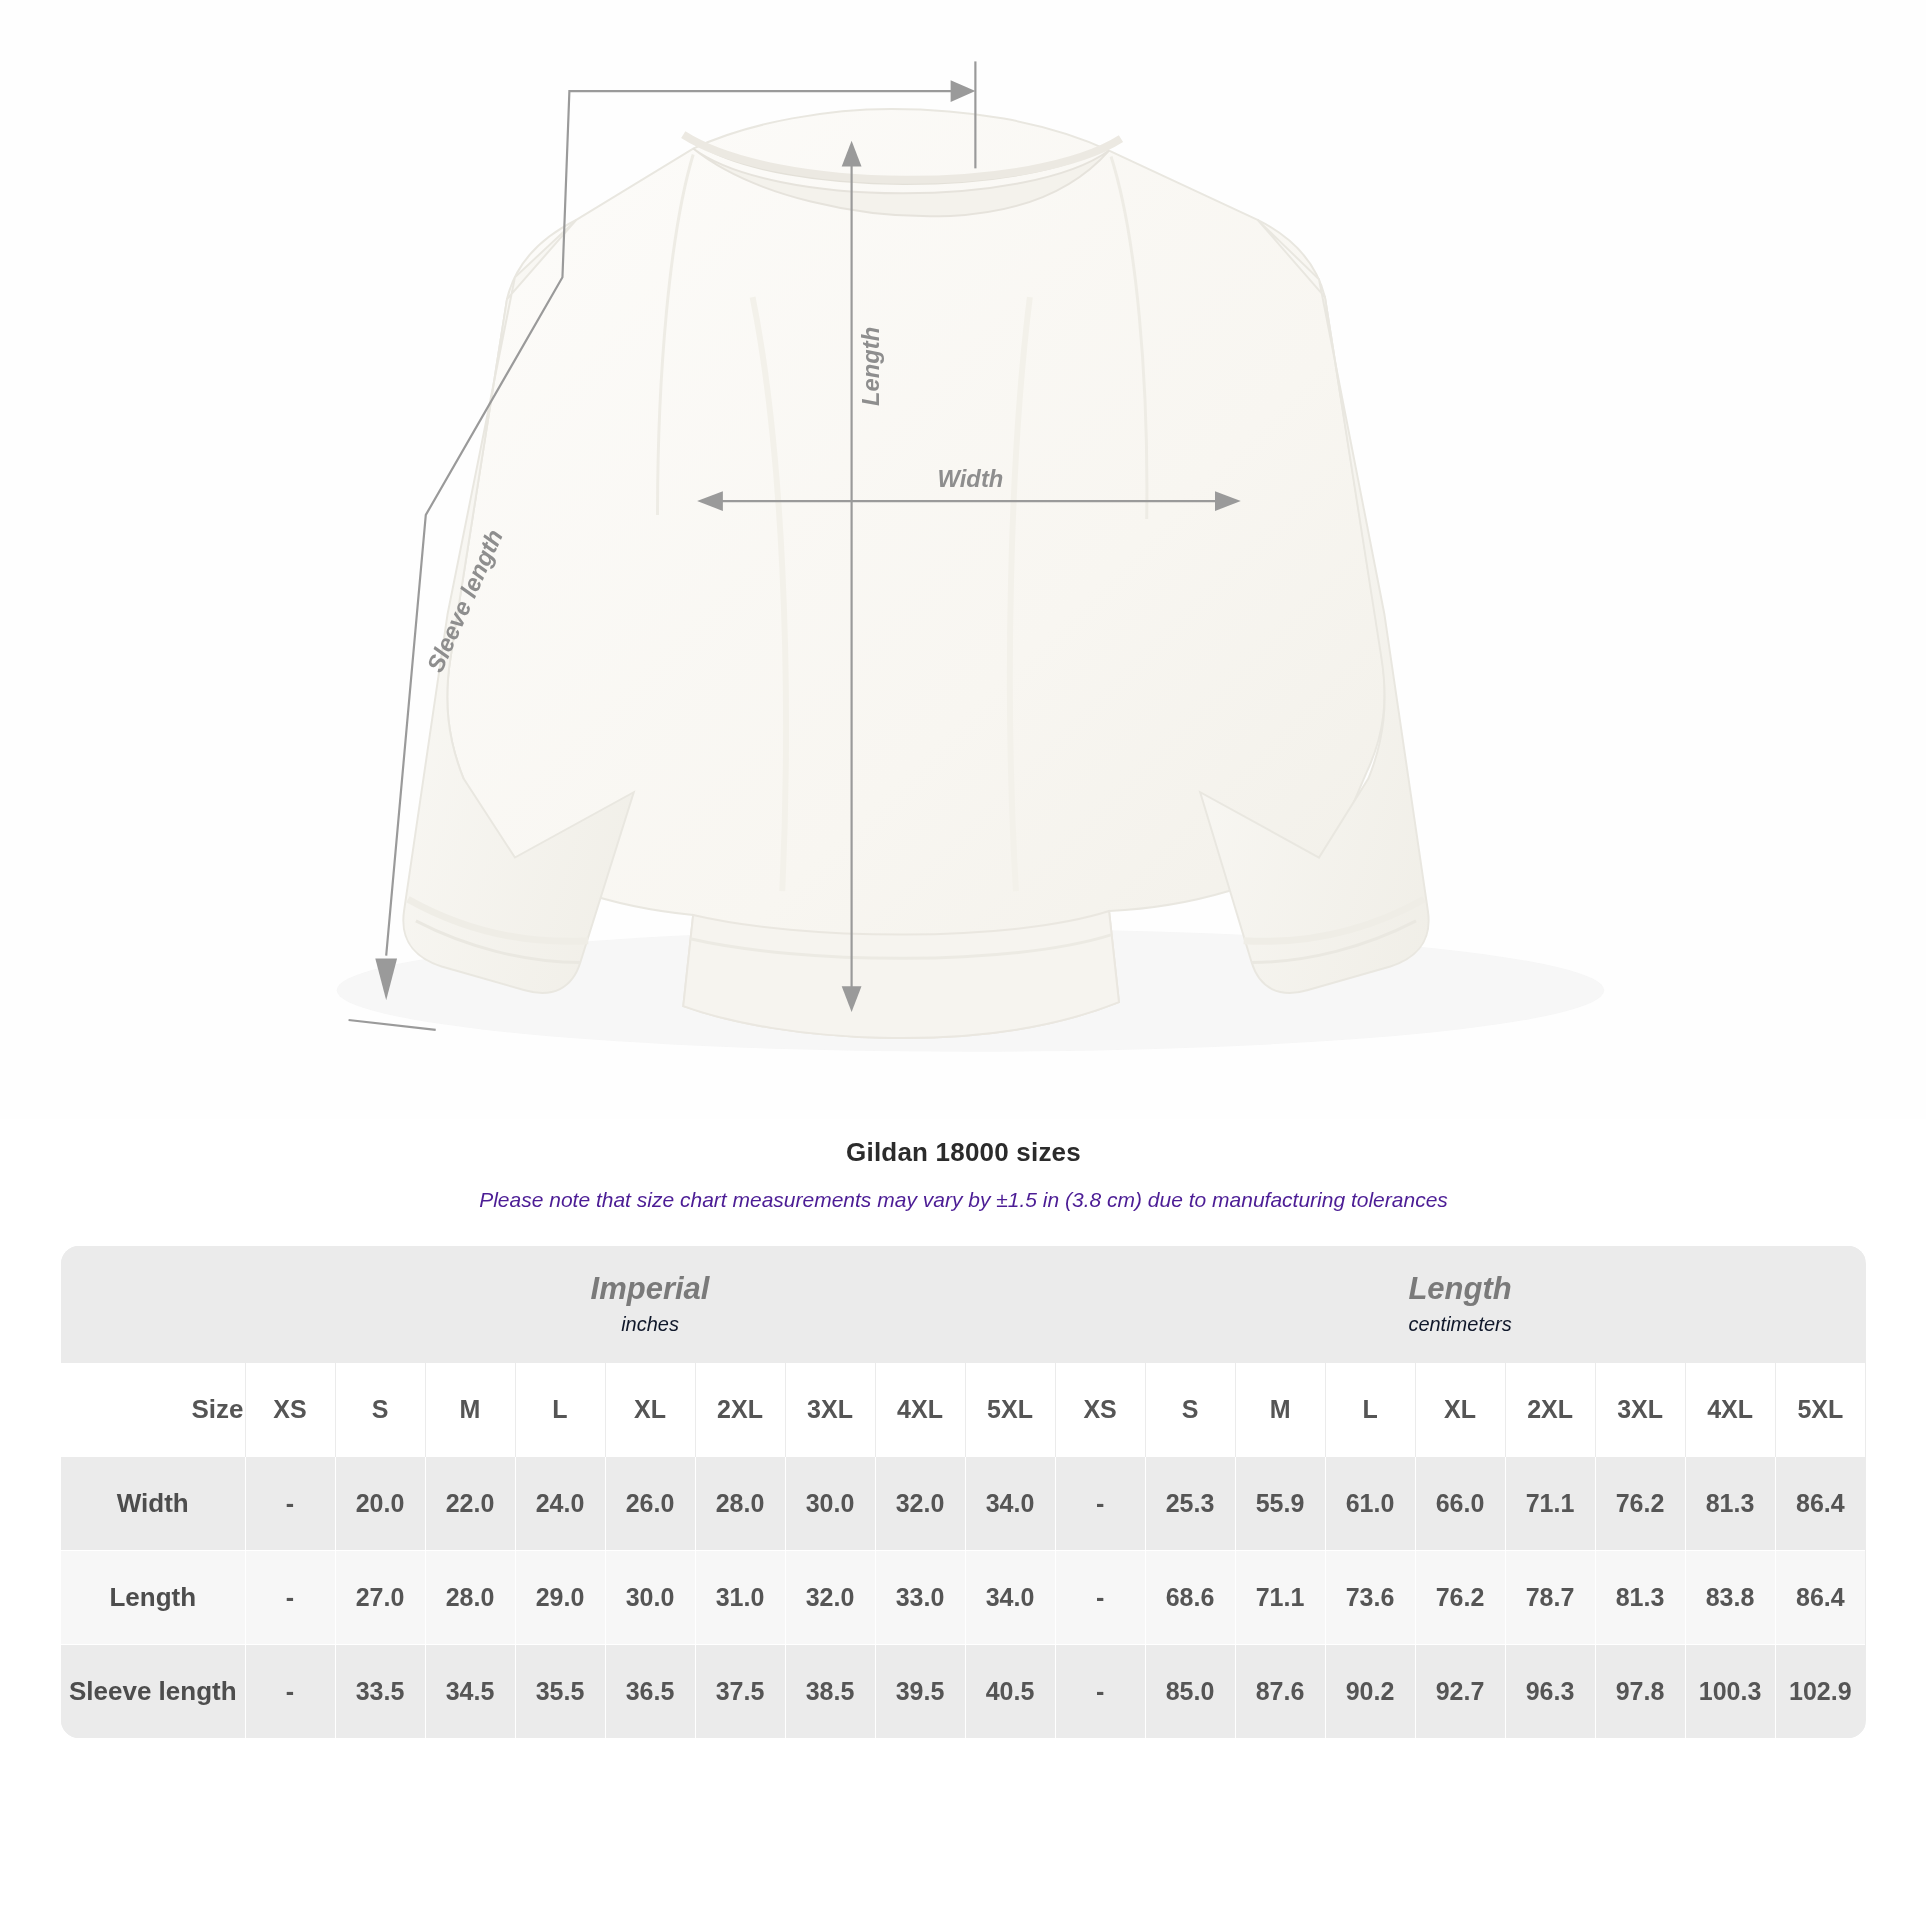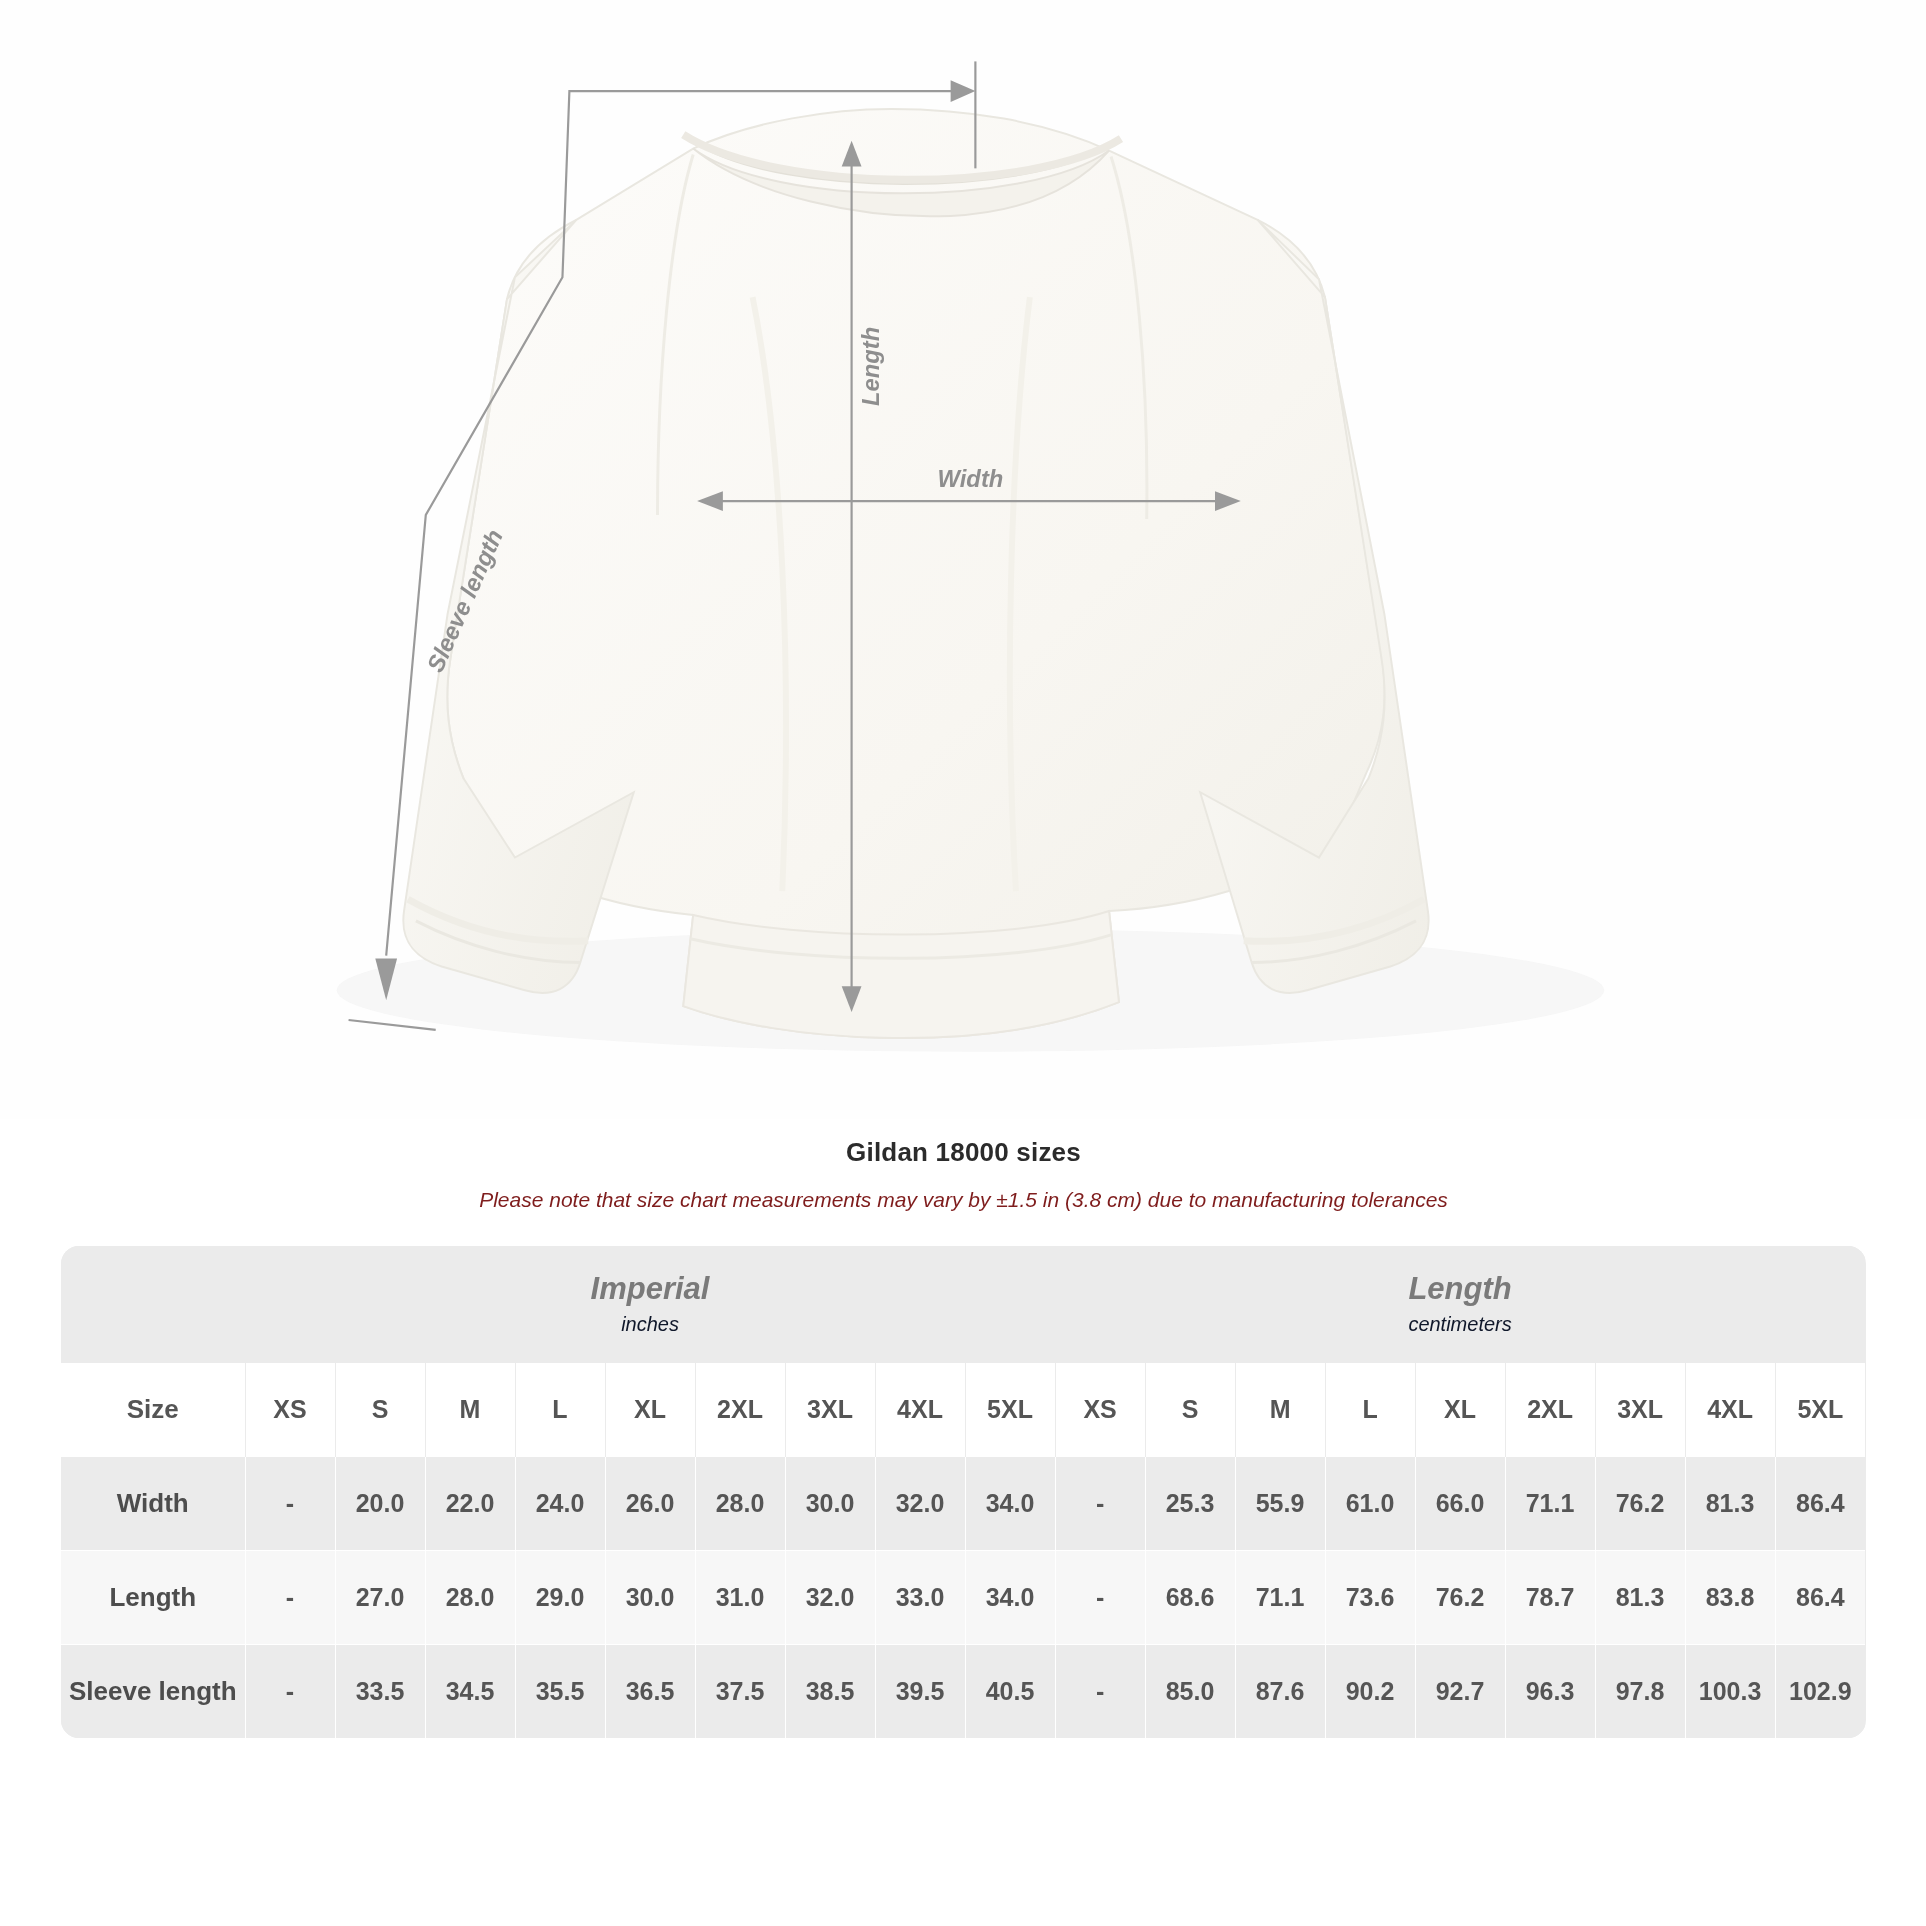--- a/index.html
+++ b/index.html
@@ -43,21 +43,21 @@
   }
   .chart-title {
     font-size: 26px;
     font-weight: bold;
     color: #2b2b2b;
     letter-spacing: 0.2px;
   }
   .chart-note {
     font-size: 21px;
     font-style: italic;
-    color: #7f1d1d;
+    color: #4c1d95;
     margin-top: 20px;
   }
 
   
   .table-wrap {
     margin: 34px 61px 0 61px;
     border-radius: 18px;
     overflow: hidden;
     background: #ebebeb;
   }
@@ -98,20 +98,21 @@
   .head-row td {
     background: #ffffff;
     height: 91px;
     font-size: 25px;
     color: #4d4d4d;
     border-right: 1px solid #ebebeb;
   }
   .head-row td.label-cell {
     background: #ffffff;
     font-size: 26px;
+    text-align: right;
   }
   .head-row td:last-child { border-right: none; }
 
   
   .data-row td {
     height: 91px;
     font-size: 25px;
     border-right: 1px solid #ffffff;
     border-top: 1px solid #ffffff;
     color: #555555;

